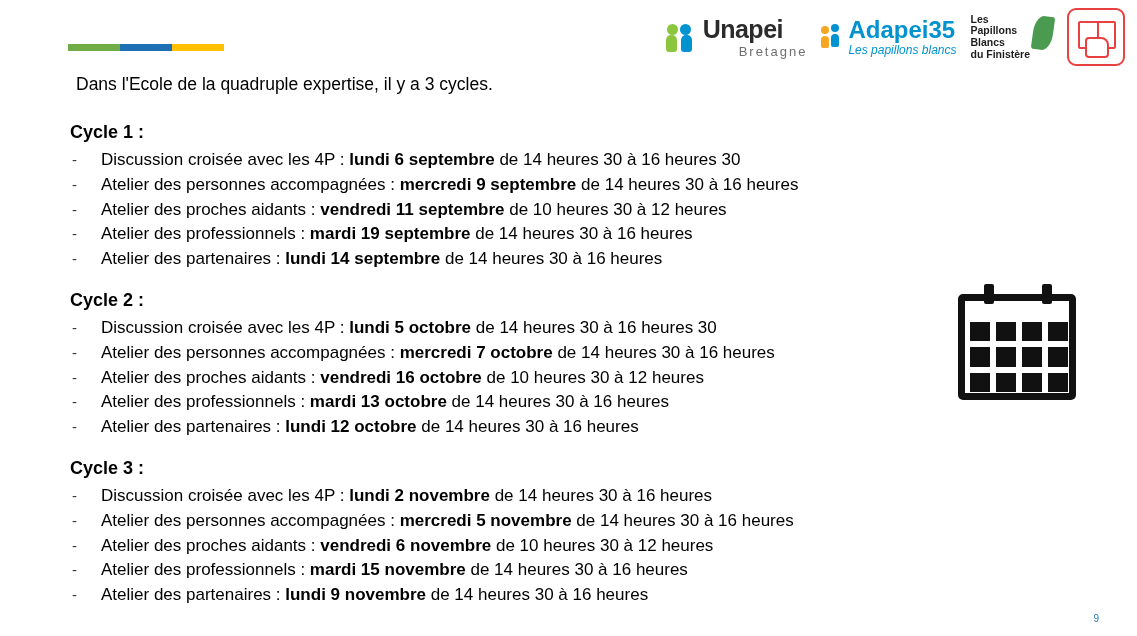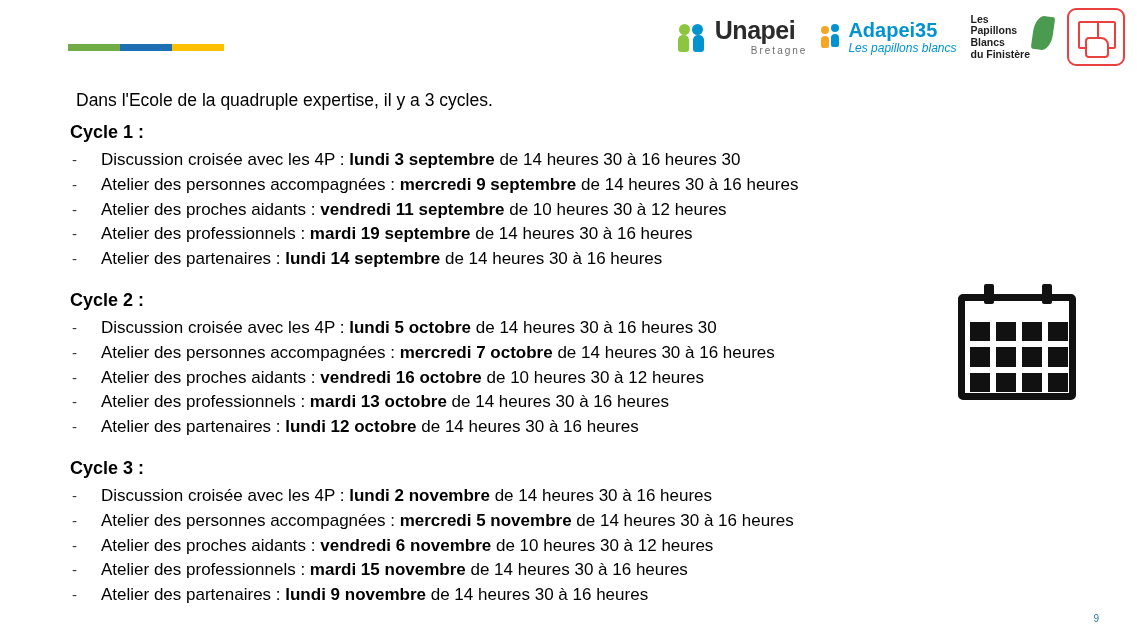--- a/index.html
+++ b/index.html
@@ -52,34 +52,34 @@
   .logo-unapei .mark .b2 {
     position: absolute; width: 11px; height: 17px; border-radius: 5px 5px 3px 3px;
   }
   .logo-unapei .mark .b1 { background: #8cc63f; left: 1px; top: 14px; }
   .logo-unapei .mark .b2 { background: #0093d0; left: 16px; top: 14px; }
   .logo-unapei .txt { line-height: 1; }
   .logo-unapei .name {
     font-size: 25px; font-weight: bold; color: #2b2b2b; letter-spacing: -0.5px;
   }
   .logo-unapei .sub {
-    font-size: 10px; color: #6f6f6f; letter-spacing: 2px; margin-top: 3px; margin-left: 36px;
+    font-size: 13px; color: #6f6f6f; letter-spacing: 2px; margin-top: 3px; margin-left: 36px;
   }
 
   .logo-adapei { display: flex; align-items: center; gap: 5px; }
   .logo-adapei .mark { width: 22px; height: 26px; position: relative; }
   .logo-adapei .mark i {
     position: absolute; display: block; width: 8px; height: 8px; border-radius: 50%;
   }
   .logo-adapei .mark .a { background: #f5a623; left: 0; top: 2px; }
   .logo-adapei .mark .b { background: #0093d0; left: 10px; top: 0px; }
   .logo-adapei .mark .c { background: #f5a623; left: 0px; top: 12px; width: 8px; height: 12px; border-radius: 4px 4px 2px 2px;}
   .logo-adapei .mark .d { background: #0093d0; left: 10px; top: 10px; width: 8px; height: 13px; border-radius: 4px 4px 2px 2px;}
   .logo-adapei .txt { line-height: 1; }
-  .logo-adapei .name { font-size: 20px; font-weight: bold; color: #2b2b2b; }
+  .logo-adapei .name { font-size: 24px; font-weight: bold; color: #2b2b2b; }
   .logo-adapei .name span { color: #0093d0; }
   .logo-adapei .sub { font-size: 12px; color: #0093d0; font-style: italic; margin-top: 2px; }
 
   .logo-pb { display: flex; align-items: flex-start; gap: 3px; }
   .logo-pb .txt {
     font-size: 10.5px; line-height: 1.12; color: #1d1d1d; font-weight: bold; text-align: left;
   }
   .logo-pb .leaf {
     width: 20px; height: 34px; background: #4a9b4f;
     border-radius: 50% 10% 50% 10%;
@@ -101,21 +101,21 @@
   }
   .logo-box .hand {
     position: absolute; left: 16px; top: 27px; width: 20px; height: 17px;
     border: 2.5px solid #e8413f; border-radius: 4px 8px 4px 4px; background: #fff;
   }
 
   
   .intro {
     position: absolute;
     left: 76px;
-    top: 90px;
+    top: 74px;
     font-size: 17.5px;
   }
   .content {
     position: absolute;
     left: 70px;
     top: 122px;
     width: 960px;
   }
   .cycle { margin-bottom: 18px; }
   .cycle-title {
@@ -228,21 +228,21 @@
 
 </div>
 
 <div class="intro">Dans l'Ecole de la quadruple expertise, il y a 3 cycles.</div>
 
 <div class="content">
 
   <div class="cycle">
     <div class="cycle-title">Cycle 1 :</div>
     <ul class="items">
-      <li><span class="dash">-</span><span>Discussion croisée avec les 4P : </span><span class="b">lundi 3 septembre</span><span> de 14 heures 30 à 16 heures 30</span></li>
+      <li><span class="dash">-</span><span>Discussion croisée avec les 4P : </span><span class="b">lundi 6 septembre</span><span> de 14 heures 30 à 16 heures 30</span></li>
       <li><span class="dash">-</span><span>Atelier des personnes accompagnées : </span><span class="b">mercredi 9 septembre</span><span> de 14 heures 30 à 16 heures</span></li>
       <li><span class="dash">-</span><span>Atelier des proches aidants : </span><span class="b">vendredi 11 septembre</span><span> de 10 heures 30 à 12 heures</span></li>
       <li><span class="dash">-</span><span>Atelier des professionnels : </span><span class="b">mardi 19 septembre</span><span> de 14 heures 30 à 16 heures</span></li>
       <li><span class="dash">-</span><span>Atelier des partenaires : </span><span class="b">lundi 14 septembre</span><span> de 14 heures 30 à 16 heures</span></li>
     </ul>
   </div>
 
   <div class="cycle">
     <div class="cycle-title">Cycle 2 :</div>
     <ul class="items">

